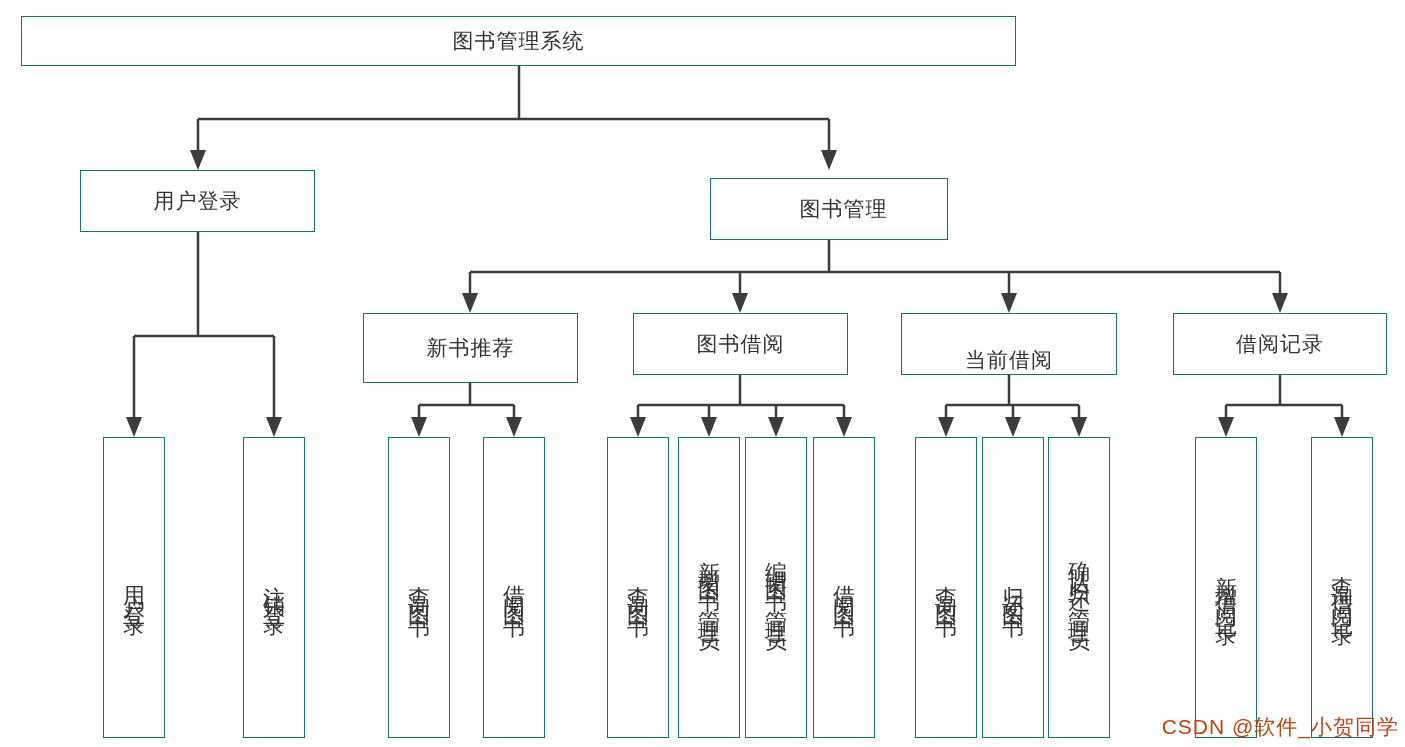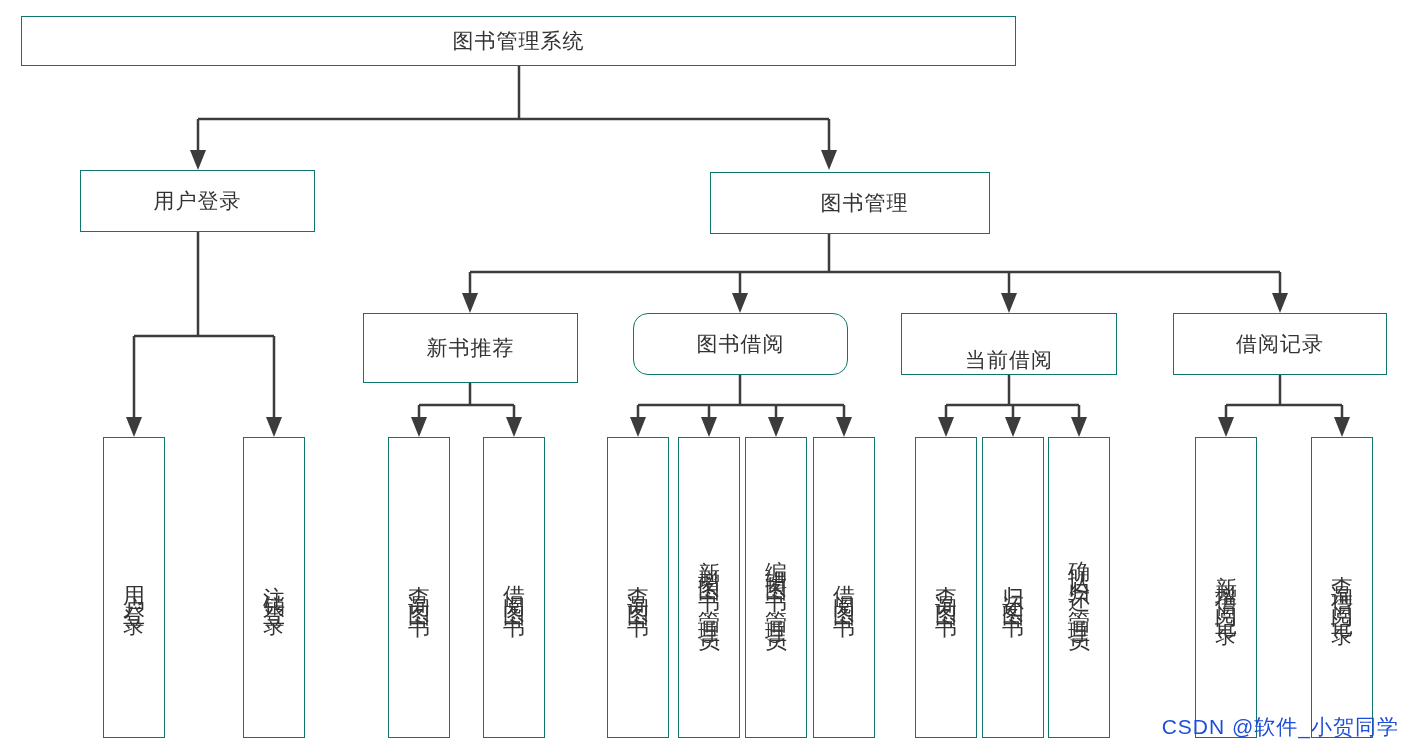--- a/index.html
+++ b/index.html
@@ -48,21 +48,21 @@
     font-size: 22px;
     letter-spacing: 10px;
     line-height: 1;
     white-space: nowrap;
   }
   .watermark {
     position: absolute;
     right: 6px;
     bottom: 6px;
     font-size: 21px;
-    color: #1d4ed8;
+    color: #c2410c;
     letter-spacing: 1px;
     white-space: nowrap;
     margin-top: 44px;
   }
 </style>
 </head>
 <body>
 
 <div class="canvas">
 
@@ -106,28 +106,28 @@
     </g>
   </svg>
 
   <div class="box" style="left:21px; top:16px; width:995px; height:50px;">
     <span class="hlabel">图书管理系统</span>
   </div>
 
   <div class="box" style="left:80px; top:170px; width:235px; height:62px;">
     <span class="hlabel">用户登录</span>
   </div>
-  <div class="box" style="left:710px; top:172px; width:280px; height:62px;padding-left:29px;">
+  <div class="box" style="left:710px; top:178px; width:238px; height:62px;padding-left:29px;">
     <span class="hlabel">图书管理</span>
   </div>
 
   <div class="box" style="left:363px; top:313px; width:215px; height:70px;">
     <span class="hlabel">新书推荐</span>
   </div>
-  <div class="box" style="left:633px; top:313px; width:215px; height:62px;border-radius:15px;">
+  <div class="box" style="left:633px; top:313px; width:215px; height:62px;">
     <span class="hlabel">图书借阅</span>
   </div>
   <div class="box" style="left:901px; top:313px; width:216px; height:62px;align-items:flex-end;">
     <span class="hlabel">当前借阅</span>
   </div>
   <div class="box" style="left:1173px; top:313px; width:214px; height:62px;text-align:right;">
     <span class="hlabel">借阅记录</span>
   </div>
 
   <div class="box leaf" style="left:103px;">

